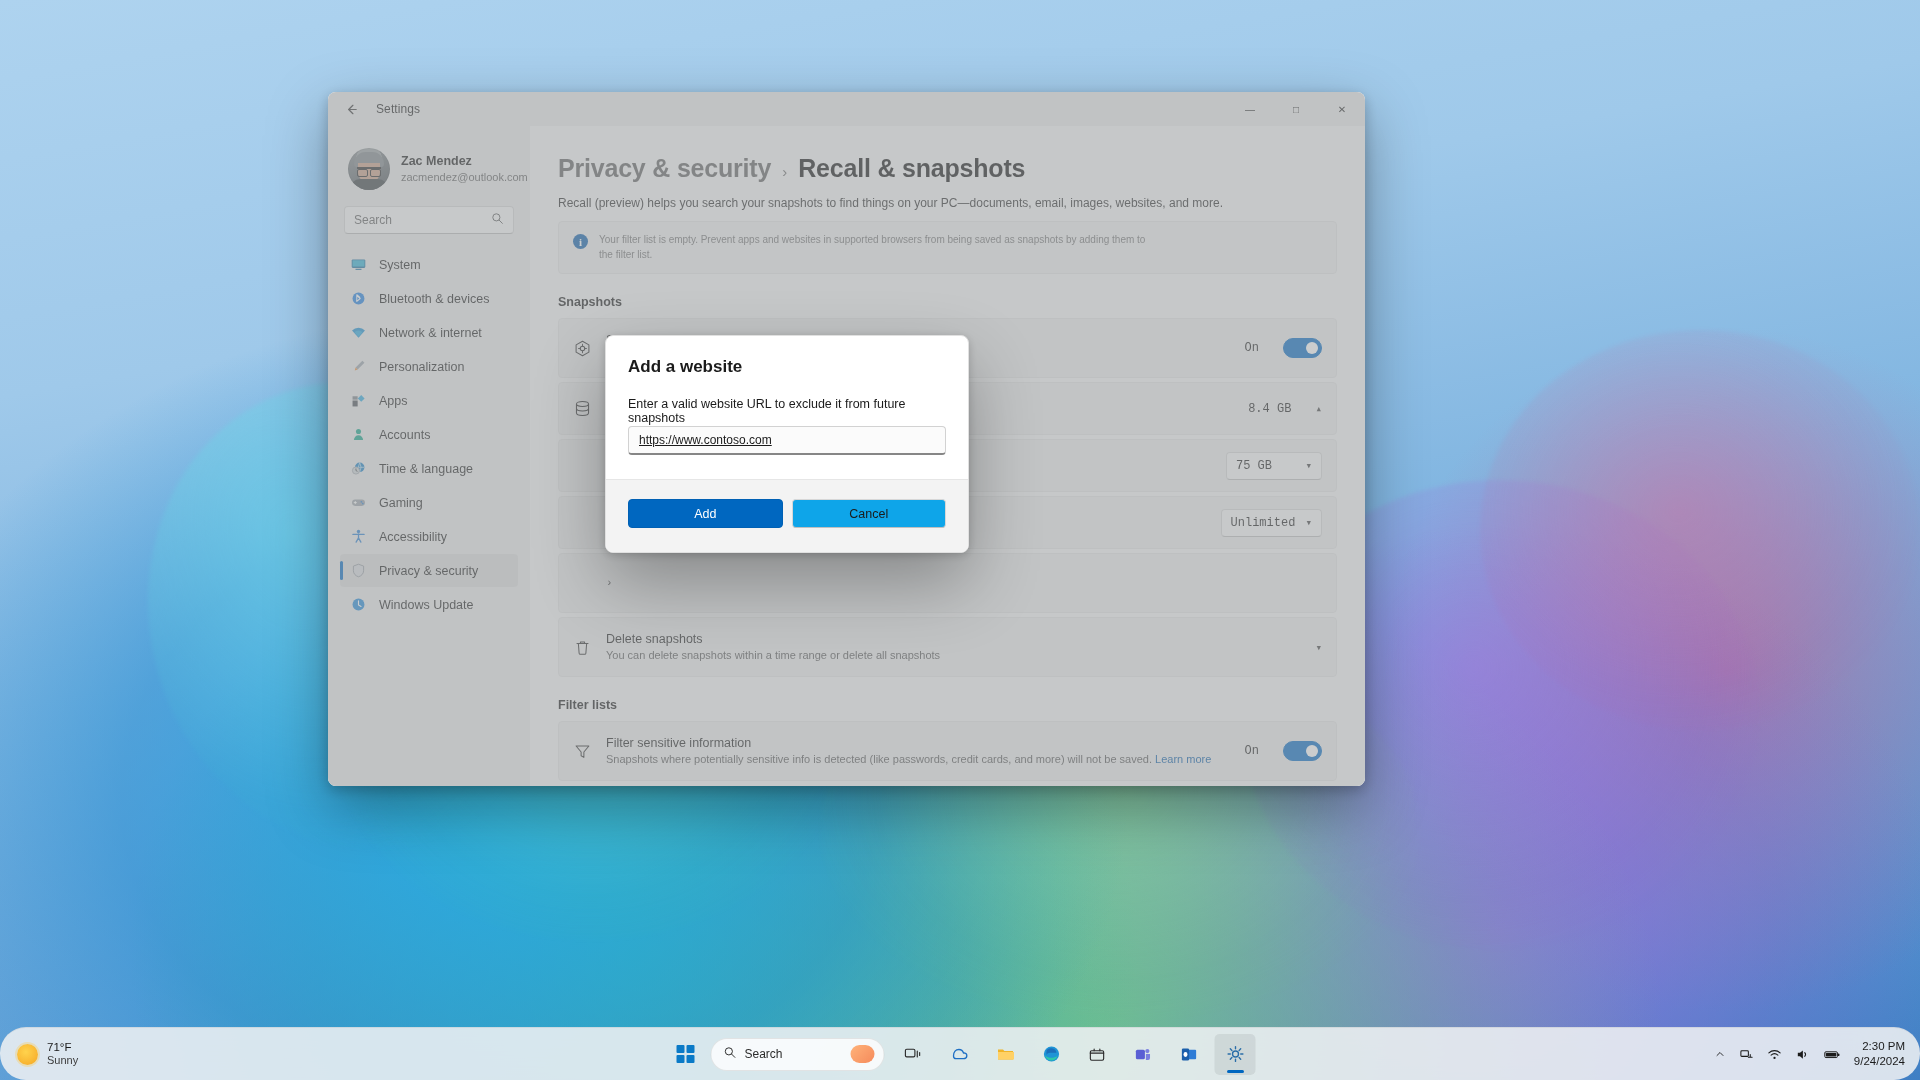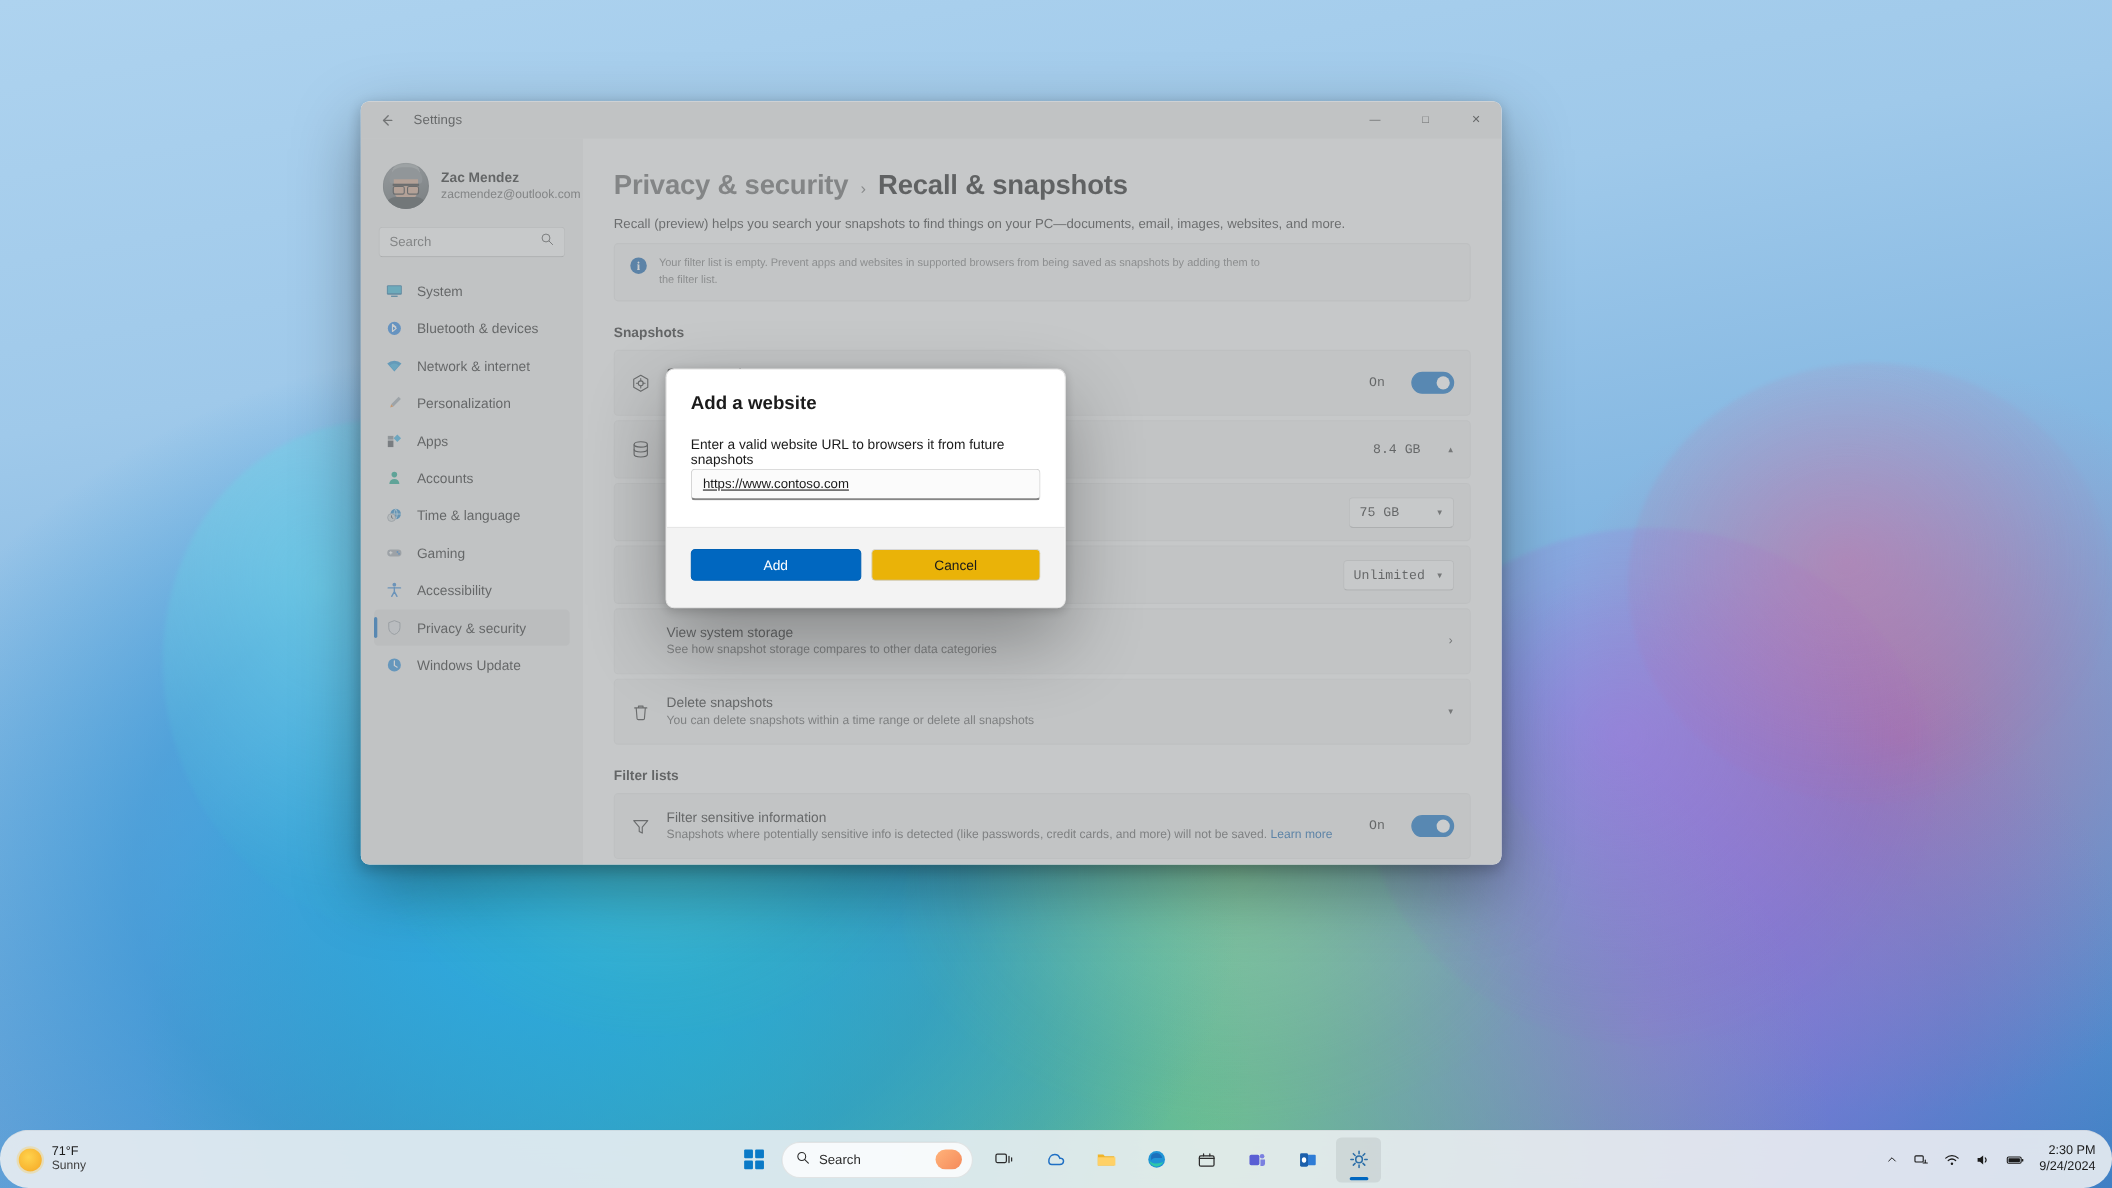--- a/index.html
+++ b/index.html
@@ -268,21 +268,21 @@
     padding:19px 22px 24px 22px;
     display:flex; gap:9px;
   }
   .m-btn {
     flex:1; height:29px;
     border-radius:4px;
     display:flex; align-items:center; justify-content:center;
     font-size:12.5px;
   }
   .m-btn.primary { background:#0067c0; color:#fff; border:1px solid #0060b4; }
-  .m-btn.secondary { background:#eab308; color:#1b1b1b; border:1px solid #d7d7d7; border-bottom-color:#c0c0c0; }
+  .m-btn.secondary { background:#0ea5e9; color:#1b1b1b; border:1px solid #d7d7d7; border-bottom-color:#c0c0c0; }
 
   
   #taskbar {
     position:absolute; left:0; bottom:0;
     width:1920px; height:53px;
     background:rgba(238,240,242,.88);
     backdrop-filter:blur(28px);
     border-top:1px solid rgba(0,0,0,.06);
     display:flex; align-items:center;border-radius:26px;
   }
@@ -568,24 +568,20 @@
             </span>
             <span class="card-right">
               <span class="combo">
                 <span>Unlimited</span>
                 <span class="chev">▾</span>
               </span>
             </span>
           </div>
           <div class="card tall">
             <span class="card-ico"></span>
-            <span class="card-txt">
-              <span class="card-title" style="display:block">View system storage</span>
-              <span class="card-sub" style="display:block"><span>See how snapshot storage compares to other data categories</span></span>
-            </span>
             <span class="card-right">
               <span class="chev">›</span>
             </span>
           </div>
           <div class="card tall">
             <span class="card-ico">
               <svg width="19" height="19" viewBox="0 0 22 22">
                 <path d="M4.6 6.4h12.8M8.6 6.4V4.6h4.8v1.8M6.2 6.4l.9 11.2c.05.7.6 1.2 1.3 1.2h5.2c.7 0 1.25-.5 1.3-1.2l.9-11.2" fill="none" stroke="#2b2b2b" stroke-width="1.2" stroke-linecap="round" stroke-linejoin="round"></path>
               </svg>
             </span>
@@ -616,21 +612,21 @@
             </span>
           </div>
         </div>
     </div>
   </div>
 </div>
 
 <div id="modal">
   <div class="m-body">
     <div class="m-title">Add a website</div>
-    <div class="m-desc">Enter a valid website URL to browsers it from future snapshots</div>
+    <div class="m-desc">Enter a valid website URL to exclude it from future snapshots</div>
     <div id="url-input" placeholder="https://www.contoso.com">https://www.contoso.com</div>
   </div>
   <div class="m-foot">
     <div class="m-btn primary">Add</div>
     <div class="m-btn secondary">Cancel</div>
   </div>
 </div>
 
 <div id="taskbar">
 

